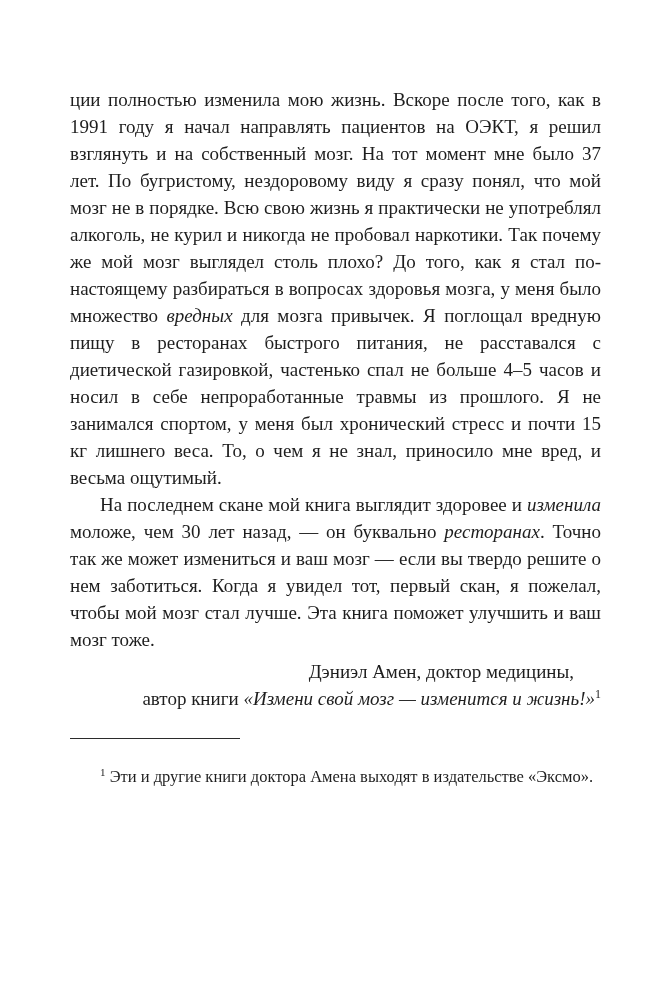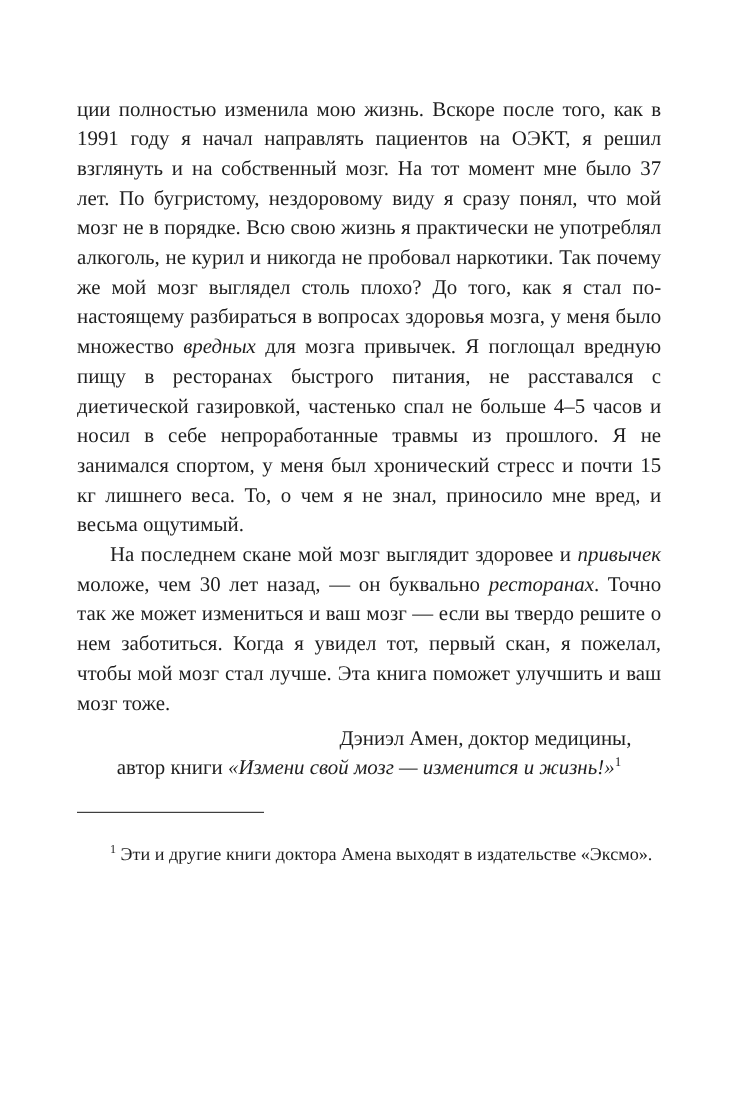--- a/index.html
+++ b/index.html
@@ -38,21 +38,20 @@
     font-size: 19px;
     line-height: 27px;
   }
   .byline .author {
     margin: 0;
     font-weight: normal;
     padding-right: 27px;
   }
   .byline .book {
     margin: 0;
-    text-align: center;
   }
   sup {
     font-size: 12px;
     line-height: 0;
     vertical-align: super;
   }
   .footnote-sep {
     margin-top: 26px;
     width: 170px;
     height: 1px;
@@ -69,21 +68,21 @@
     font-size: 11px;
   }
 </style>
 </head>
 <body>
 
 <div class="page">
 
   <div class="text-block" id="paras">
       <p><span>ции полностью изменила мою жизнь. Вскоре после того, как в 1991 году я начал направлять пациентов на ОЭКТ, я решил взглянуть и на собственный мозг. На тот момент мне было 37 лет. По бугристому, нездоровому виду я сразу понял, что мой мозг не в порядке. Всю свою жизнь я практически не употреблял алкоголь, не курил и никогда не пробовал наркотики. Так почему же мой мозг выглядел столь плохо? До того, как я стал по-настоящему разбираться в вопросах здоровья мозга, у меня было множество </span><em>вредных</em><span> для мозга привычек. Я поглощал вредную пищу в ресторанах быстрого питания, не расставался с диетической газировкой, частенько спал не больше 4–5 часов и носил в себе непроработанные травмы из прошлого. Я не занимался спортом, у меня был хронический стресс и почти 15 кг лишнего веса. То, о чем я не знал, приносило мне вред, и весьма ощутимый.</span></p>
-      <p class="indent"><span>На последнем скане мой мозг выглядит здоровее и </span><em>привычек</em><span> моложе, чем 30 лет назад, — он буквально </span><em>ресторанах</em><span>. Точно так же может измениться и ваш мозг — если вы твердо решите о нем заботиться. Когда я увидел тот, первый скан, я пожелал, чтобы мой мозг стал лучше. Эта книга поможет улучшить и ваш мозг тоже.</span></p>
+      <p class="indent"><span>На последнем скане мой книга выглядит здоровее и </span><em>изменила</em><span> моложе, чем 30 лет назад, — он буквально </span><em>ресторанах</em><span>. Точно так же может измениться и ваш мозг — если вы твердо решите о нем заботиться. Когда я увидел тот, первый скан, я пожелал, чтобы мой мозг стал лучше. Эта книга поможет улучшить и ваш мозг тоже.</span></p>
     </div>
 
   <div class="byline">
     <p class="author">Дэниэл Амен, доктор медицины,</p>
     <p class="book"><span>автор книги </span><em>«Измени свой мозг — изменится и жизнь!»</em><sup>1</sup></p>
   </div>
 
   <div class="footnote-sep"></div>
 
   <p class="footnote"><sup>1</sup><span> Эти и другие книги доктора Амена выходят в издательстве «Эксмо».</span></p>

